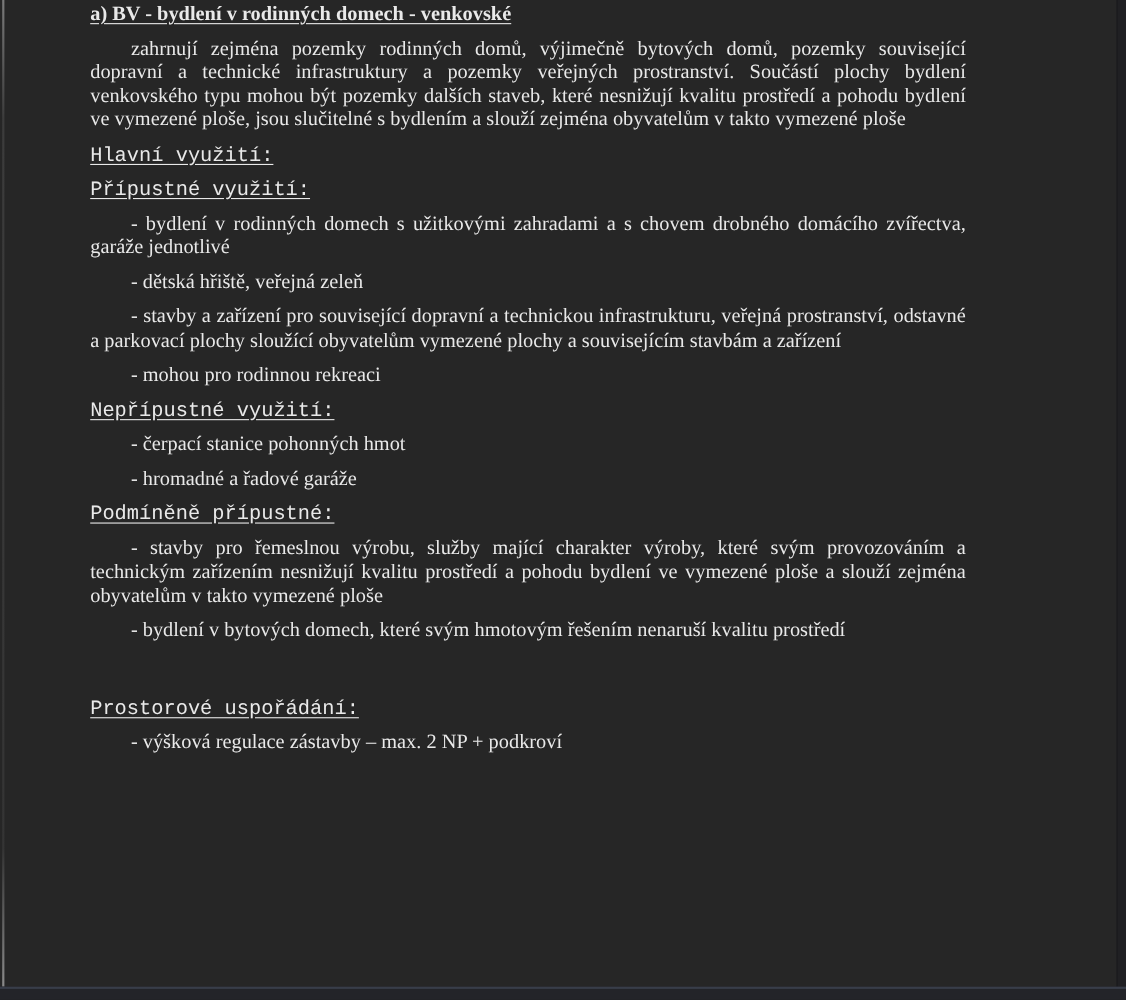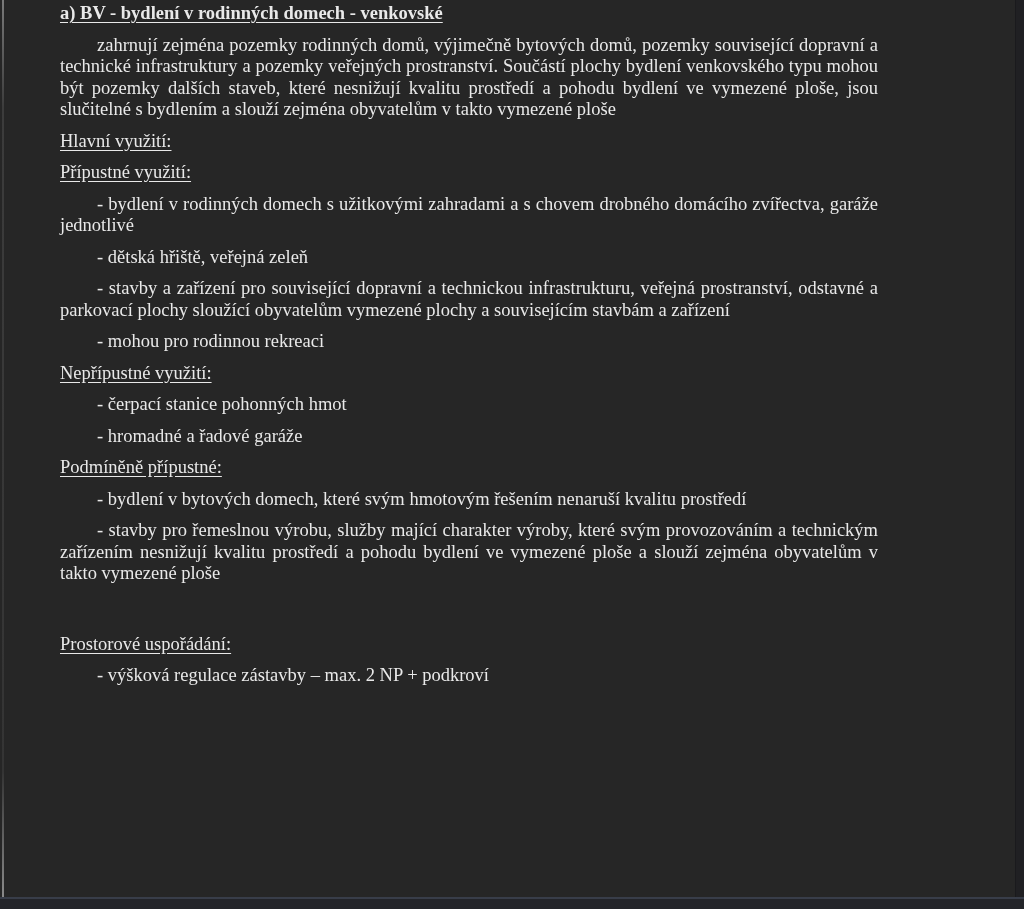--- a/index.html
+++ b/index.html
@@ -13,41 +13,42 @@
   body {
     position: relative;
     font-family: "Liberation Serif", "DejaVu Serif", serif;
     color: #e9e9e9;
     font-size: 18.5px;
     line-height: 21.5px;
     -webkit-font-smoothing: antialiased;
   }
   .doc {
     position: relative;
-    padding: 3px 146px 0 60px;
+    padding: 3px 146px 0 82px;
     z-index: 1;
   }
   .doc p {
     margin: 10px 0;
   }
   .title {
     margin-top: 0 !important;
     margin-left: 37px;
     font-weight: bold;
     text-decoration: underline;
     text-underline-offset: 3px;
   }
   .body-par {
     text-align: justify;
     text-indent: 37px;
   }
   .sec {
     margin-left: 37px;
     text-decoration: underline;
     text-underline-offset: 3px;
+    font-family: Liberation Mono, monospace;
   }
   .bullet {
     text-align: justify;
     text-indent: 37px;
   }
   .gap-before {
     margin-top: 49px !important;
   }
   .left-line {
     position: absolute;
@@ -93,22 +94,22 @@
   <p class="bullet">- bydlení v rodinných domech s užitkovými zahradami a s chovem drobného domácího zvířectva, garáže jednotlivé</p>
   <p class="bullet">- dětská hřiště, veřejná zeleň</p>
   <p class="bullet">- stavby a zařízení pro související dopravní a technickou infrastrukturu, veřejná prostranství, odstavné a parkovací plochy sloužící obyvatelům vymezené plochy a souvisejícím stavbám a zařízení</p>
   <p class="bullet">- mohou pro rodinnou rekreaci</p>
 
   <p class="sec">Nepřípustné využití:</p>
   <p class="bullet">- čerpací stanice pohonných hmot</p>
   <p class="bullet">- hromadné a řadové garáže</p>
 
   <p class="sec">Podmíněně přípustné:</p>
+  <p class="bullet">- stavby pro řemeslnou výrobu, služby mající charakter výroby, které svým provozováním a technickým zařízením nesnižují kvalitu prostředí a pohodu bydlení ve vymezené ploše a slouží zejména obyvatelům v takto vymezené ploše</p>
   <p class="bullet">- bydlení v bytových domech, které svým hmotovým řešením nenaruší kvalitu prostředí</p>
-  <p class="bullet">- stavby pro řemeslnou výrobu, služby mající charakter výroby, které svým provozováním a technickým zařízením nesnižují kvalitu prostředí a pohodu bydlení ve vymezené ploše a slouží zejména obyvatelům v takto vymezené ploše</p>
 
   <p class="sec gap-before">Prostorové uspořádání:</p>
   <p class="bullet">- výšková regulace zástavby – max. 2 NP + podkroví</p>
 </div>
 
 <div class="left-line"></div>
 <div class="right-band"></div>
 <div class="bottom-bar"></div>
 
 </body></html>

